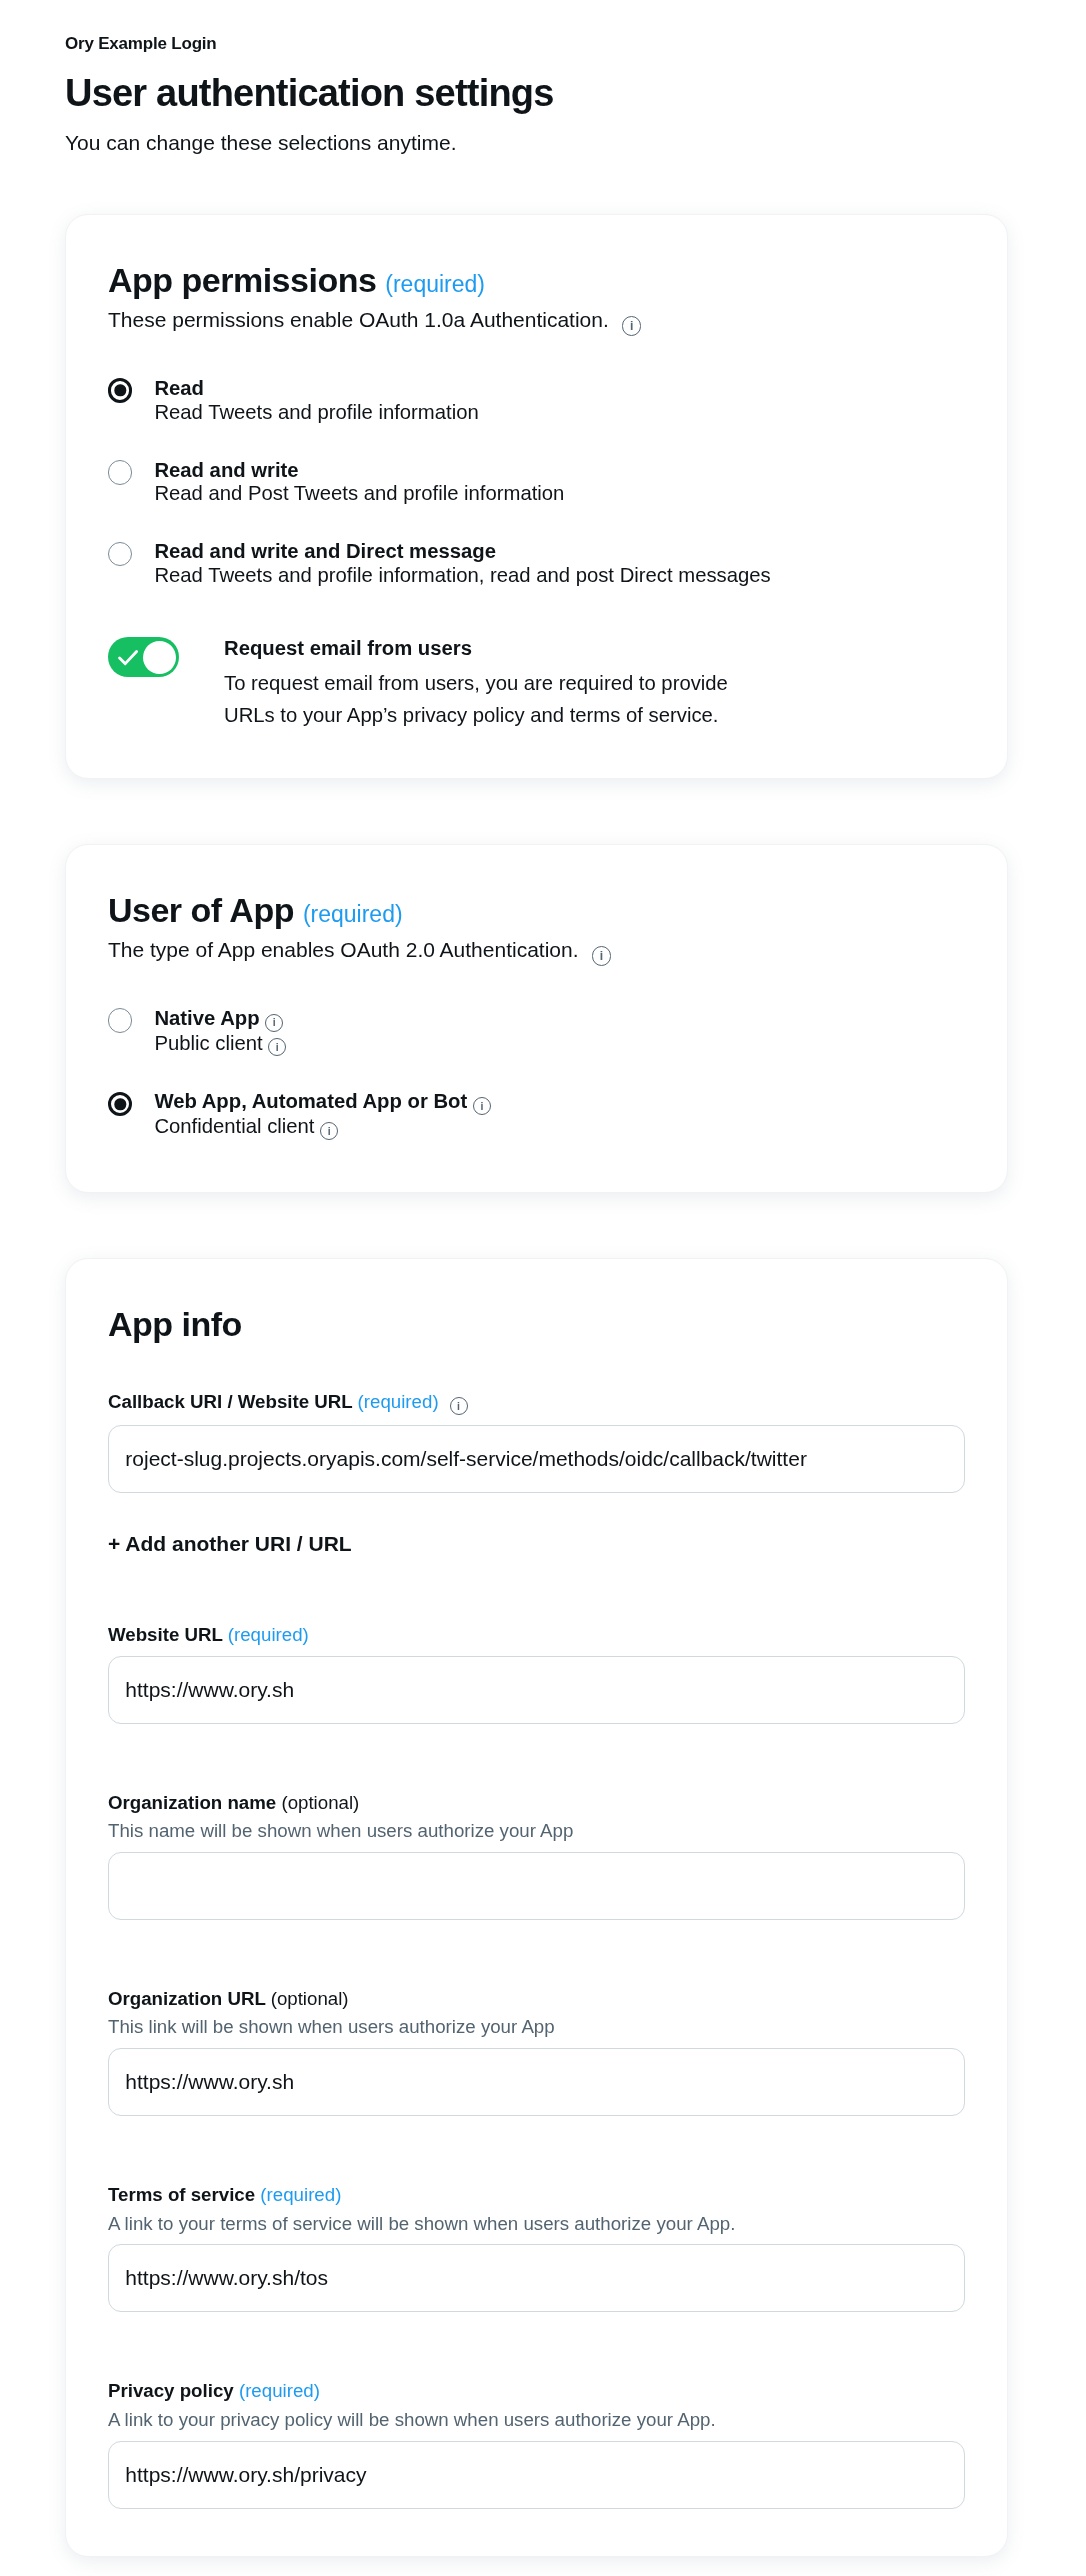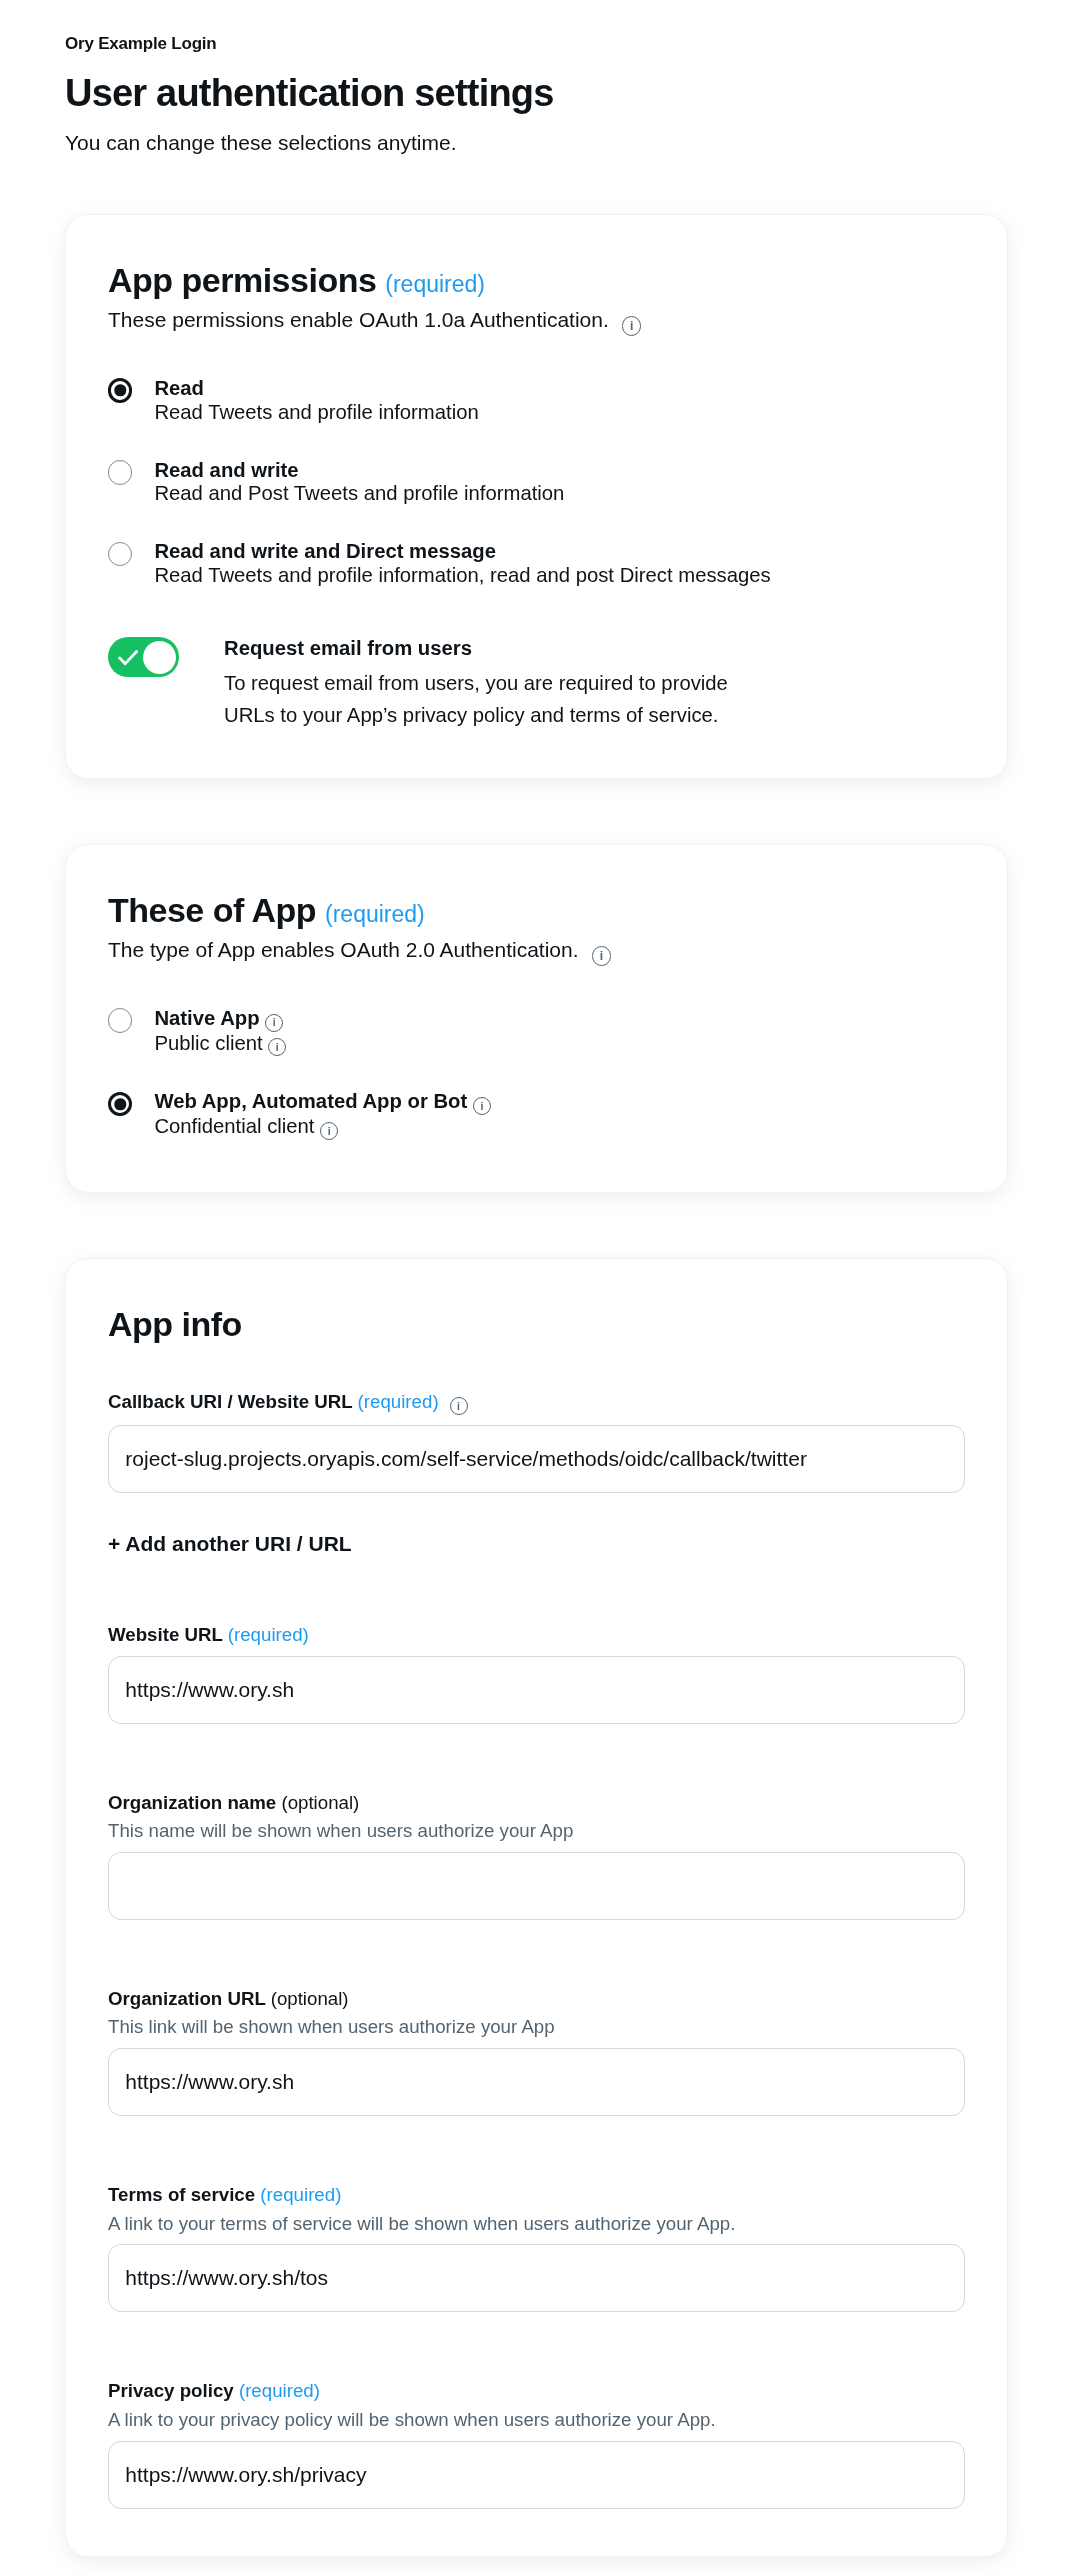--- a/index.html
+++ b/index.html
@@ -144,21 +144,21 @@
       </div>
       <div>
         <div class="toggle-label">Request email from users</div>
         <div class="toggle-desc">To request email from users, you are required to provide URLs to your App’s privacy policy and terms of service.</div>
       </div>
     </div>
   </section>
 
   <section class="card">
     <h2 class="card-title">
-      <span>These of App</span>
+      <span>User of App</span>
       <span class="req">(required)</span>
     </h2>
     <p class="card-sub">
       <span>The type of App enables OAuth 2.0 Authentication.</span>
       <span class="info">i</span>
     </p>
 
     <div class="option">
       <span class="radio"></span>
       <div>

